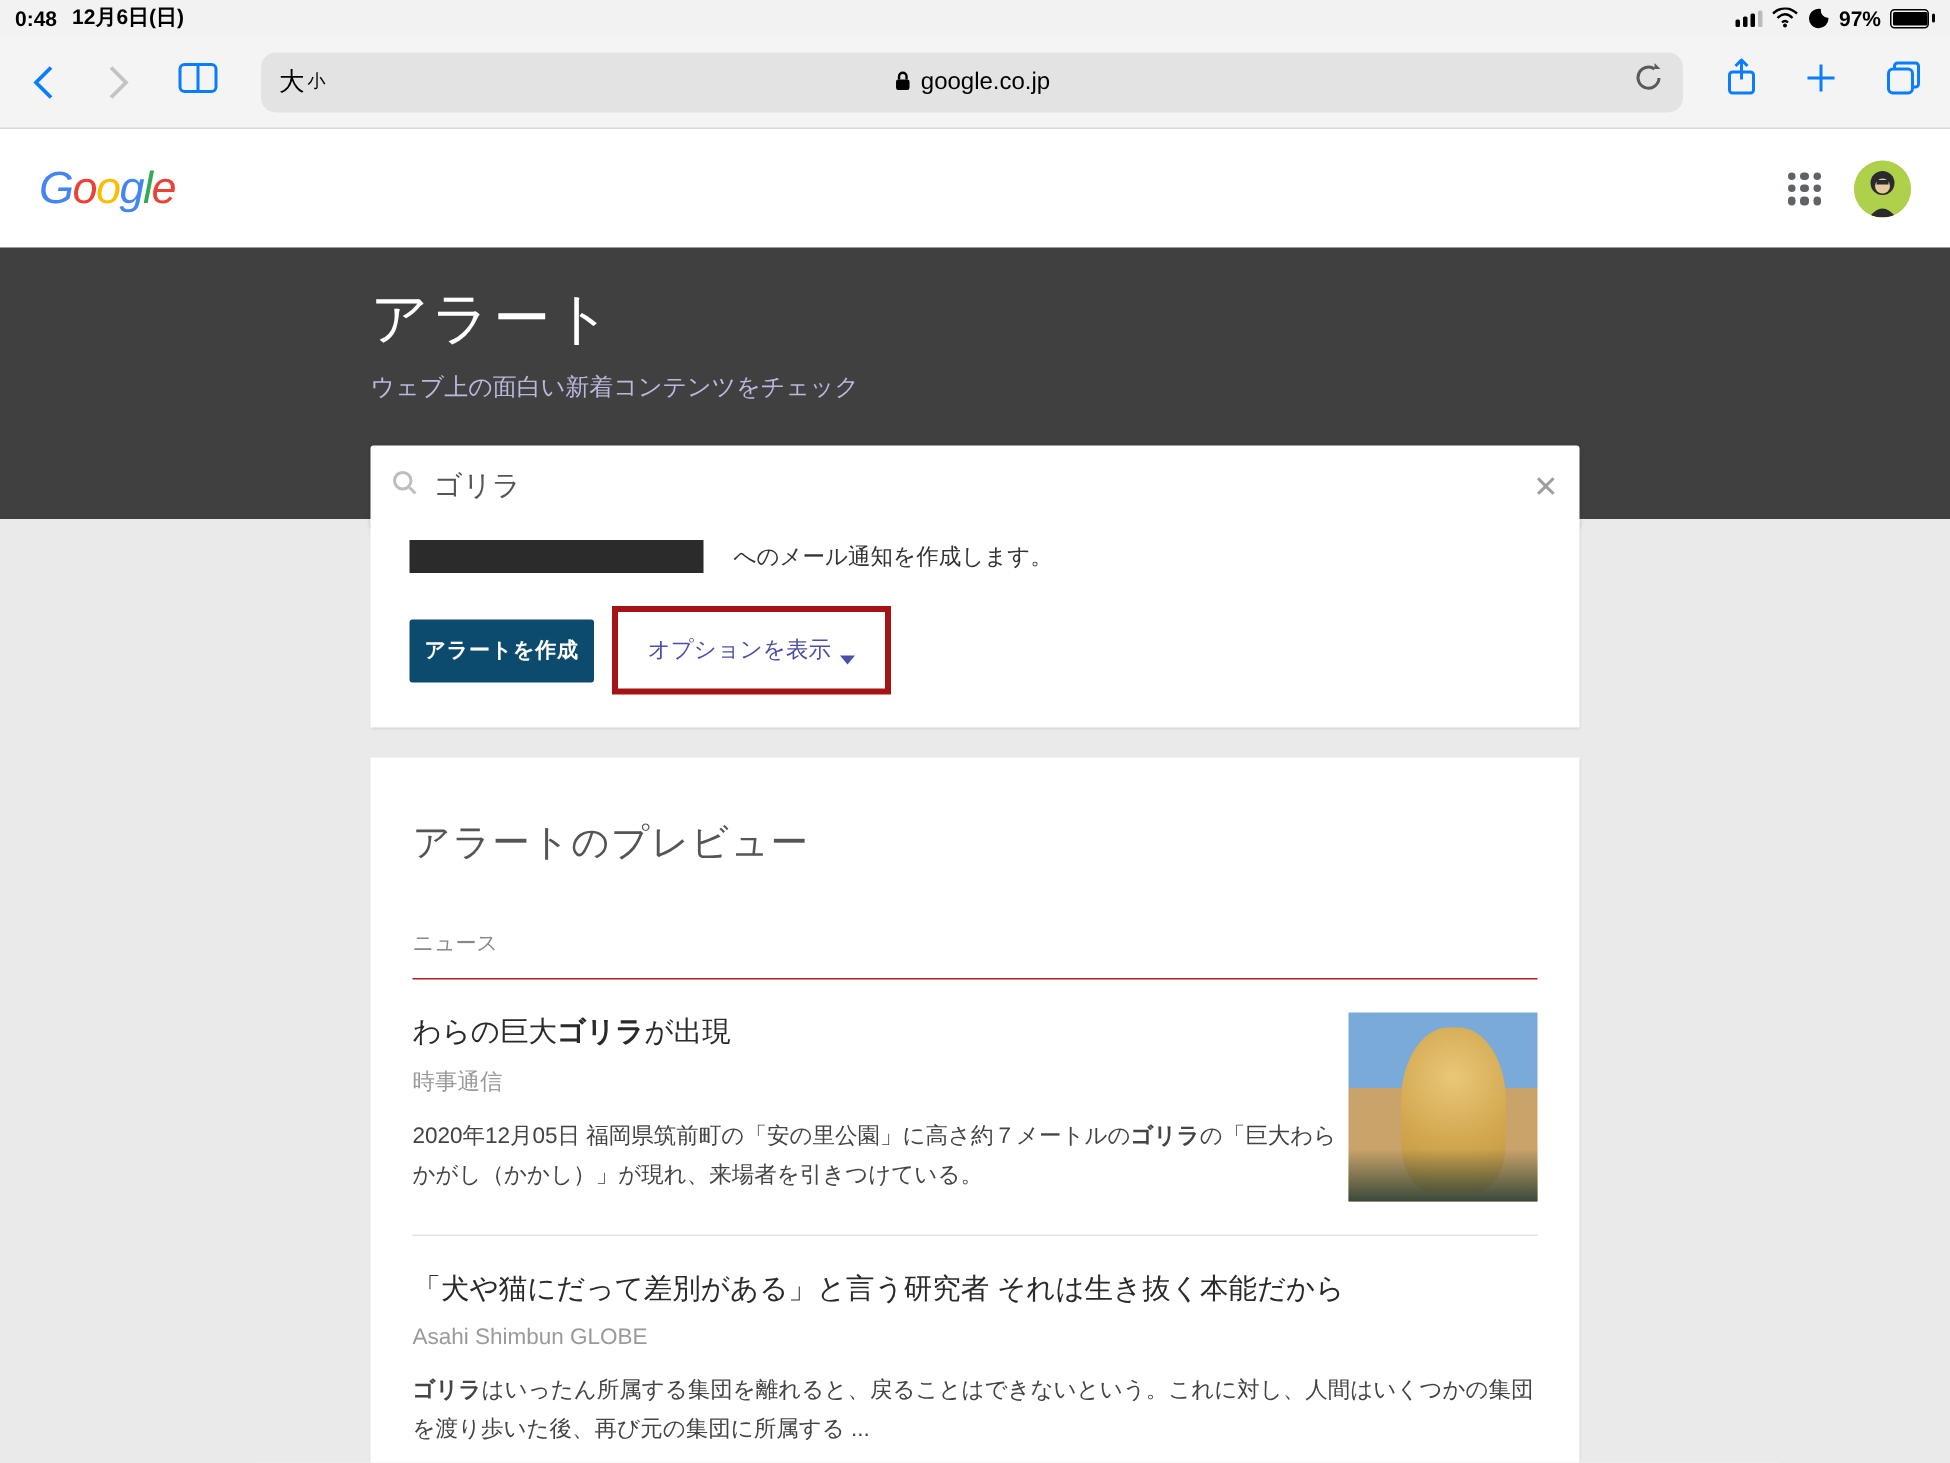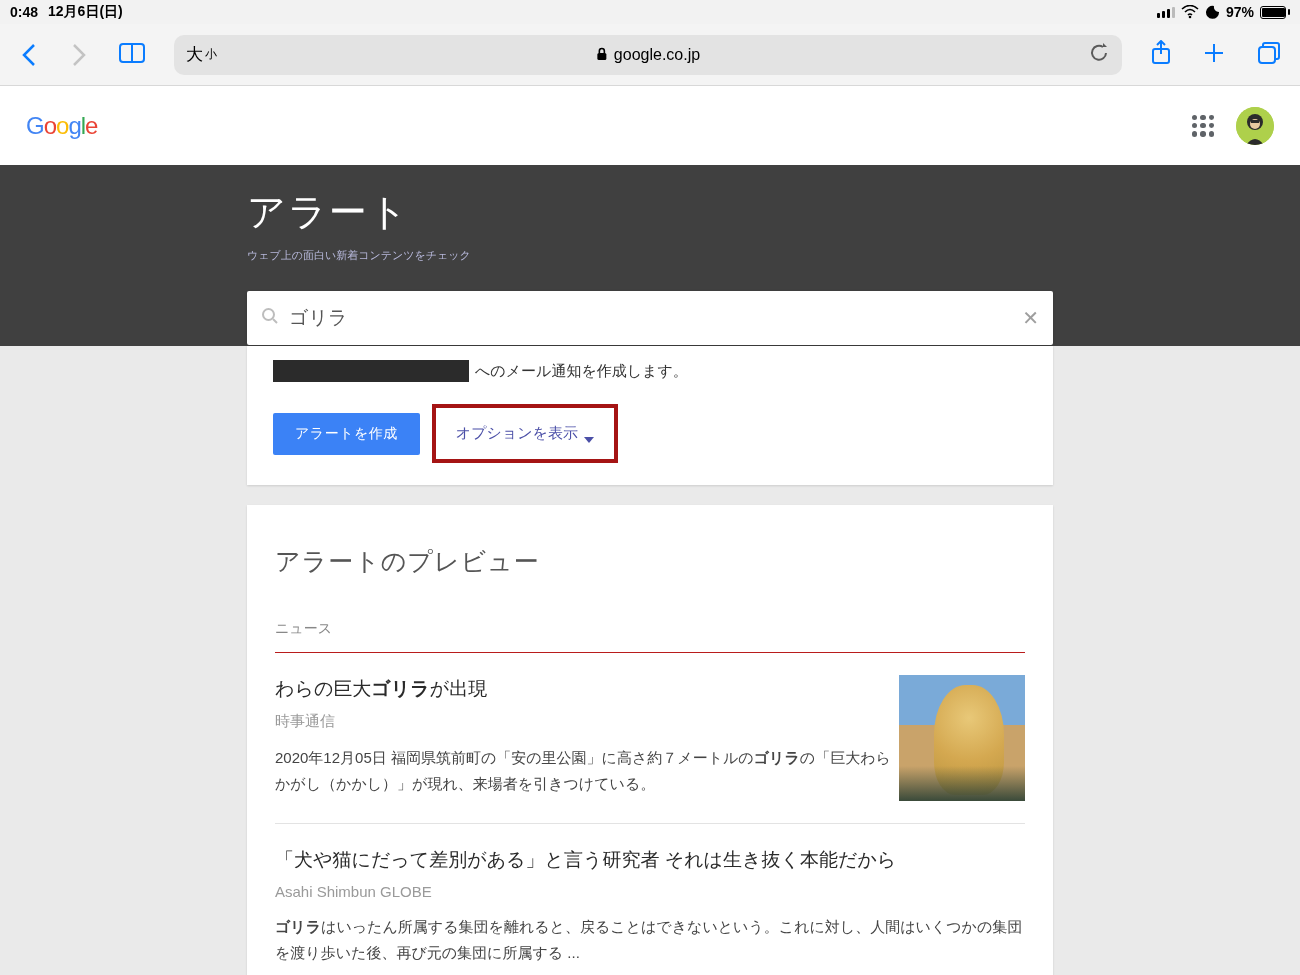--- a/index.html
+++ b/index.html
@@ -32,48 +32,48 @@
   .url-left .aa-big{font-size:17px;font-weight:500;}
   .url-left .aa-small{font-size:12px;font-weight:500;}
   .url-center { position:absolute; left:50%; transform:translateX(-50%); display:flex; align-items:flex-end; gap:6px; color:#000; font-size:16px; }
   .url-center .lock{font-size:14px;}
   .url-right svg { stroke:#5a5a5a; stroke-width:2; fill:none; }
   .right-tools { display:flex; gap:30px; align-items:center; }
   .right-tools svg { stroke:#0a7cff; stroke-width:2; fill:none; }
 
   
   .google-top { height:79px; background:#fff; display:flex; align-items:center; justify-content:space-between; padding:0 26px; }
-  .google-logo { font-size:24px; font-weight:500; letter-spacing:-1px;}
+  .google-logo { font-size:30px; font-weight:500; letter-spacing:-1px;font-style:italic;}
   .google-logo span.b{color:#4285F4;}
   .google-logo span.r{color:#EA4335;}
   .google-logo span.y{color:#FBBC05;}
   .google-logo span.g{color:#34A853;}
   .google-right { display:flex; align-items:center; gap:22px; }
   .apps-grid { width:22px; height:22px; display:grid; grid-template-columns:repeat(3,1fr); grid-template-rows:repeat(3,1fr); gap:3px; }
   .apps-grid span { background:#5f6368; border-radius:50%; }
   .avatar { width:38px; height:38px; border-radius:50%; background:#aed04b; display:flex; align-items:center; justify-content:center; overflow:hidden;}
   .avatar svg{display:block;}
 
   
   .banner { background:#404040; padding:22px 0 0 0; height:181px; }
   .banner-inner { width:806px; margin:0 auto; }
   .banner-title { color:#fff; font-size:38px; font-weight:400; letter-spacing:2px; }
-  .banner-sub { color:#b8b9dc; font-size:11px; margin-top:10px; }
+  .banner-sub { color:#b8b9dc; font-size:16px; margin-top:10px; }
   .search-box { margin-top:28px; background:#fff; height:54px; border-radius:2px; display:flex; align-items:center; padding:0 14px; box-shadow:0 1px 3px rgba(0,0,0,0.15); position:relative; }
   .search-box .mag { color:#bdbdbd; margin-right:10px; }
   .search-box input { border:none; outline:none; font-size:19px; flex:1; color:#555; font-family:inherit;}
   .search-box .clear { color:#9e9e9e; font-size:20px; font-weight:300; }
 
   
   .page-body { background:#eaeaea; min-height:629px; padding-bottom:0;}
   .create-card { width:806px; margin:0 auto; background:#fff; box-shadow:0 1px 2px rgba(0,0,0,0.12); padding:14px 26px 22px 26px; position:relative;}
-  .email-row { display:flex; align-items:center; gap:6px; font-size:15px; color:#333; }
+  .email-row { display:flex; align-items:center; gap:20px; font-size:15px; color:#333; }
   .email-redact { width:196px; height:22px; background:#2b2b2b; }
   .action-row { display:flex; align-items:center; gap:12px; margin-top:22px; }
-  .btn-create { background:#3b82f6; color:#fff; border:none; padding:12px 22px; font-size:14px; font-weight:400; border-radius:2px; letter-spacing:0.5px;}
+  .btn-create { background:#0c4a6e; color:#fff; border:none; padding:12px 10px; font-size:14px; font-weight:700; border-radius:2px; letter-spacing:0.5px;}
   .btn-options { color:#4b4fa7; font-size:15px; padding:12px 16px; display:flex; align-items:flex-end; gap:6px; background:transparent; border:none;}
   .btn-options-wrap { border:4px solid #a51414; padding:4px 4px 4px 4px;}
   .caret-down { width:0; height:0; border-left:5px solid transparent; border-right:5px solid transparent; border-top:6px solid #4b4fa7; }
 
   
   .preview-card { width:806px; margin:20px auto 0 auto; background:#fff; box-shadow:0 1px 2px rgba(0,0,0,0.12); padding:40px 28px 20px 28px;}
   .preview-title { font-size:25px; color:#555; font-weight:400; letter-spacing:1px;}
   .section-label { font-size:14px; color:#888; margin-top:42px; padding-bottom:14px; border-bottom:1px solid #b91c1c;}
   .article { display:flex; padding:22px 0; border-bottom:1px solid #e3e3e3; }
   .article-text { flex:1; }

